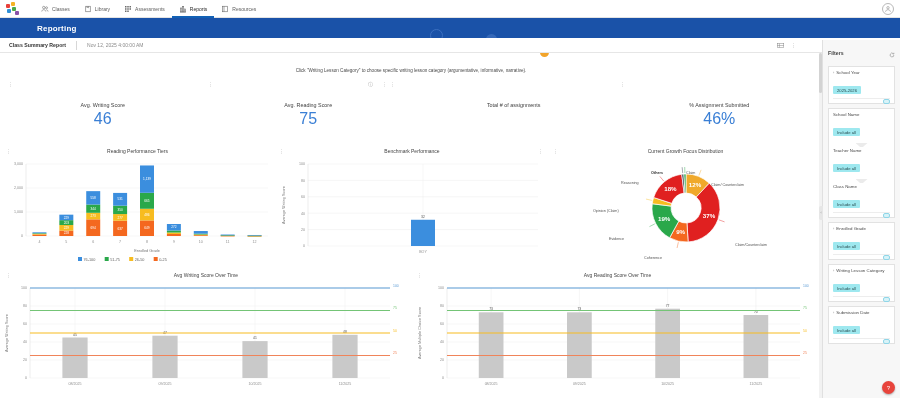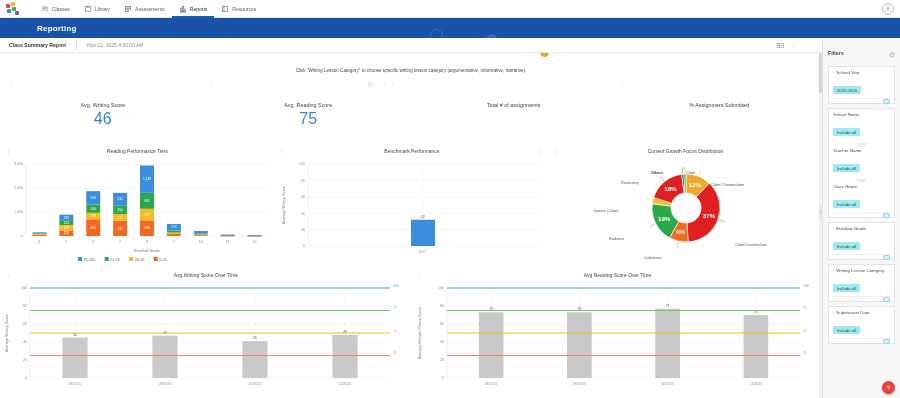--- a/index.html
+++ b/index.html
@@ -277,20 +277,21 @@
       </div>
       <div class="kpi">
         <div class="lbl">Avg. Reading Score</div>
         <div class="val">75</div>
       </div>
       <div class="kpi">
         <div class="lbl">Total # of assignments</div>
       </div>
       <div class="kpi">
         <div class="lbl">% Assignment Submitted</div>
+        <div class="val">46%</div>
       </div>
     </div>
 
     <div class="panel" style="left:0; top:88px; width:275px; height:125px;">
       <span class="tile-ic kebab" style="left:6px; top:1px;">⋮</span>
       <div class="panel-title">Reading Performance Tiers</div>
       <svg class="plot" id="svg-tiers" width="275" height="112" viewBox="0 0 275 112">
           <line x1="26" y1="82" x2="268" y2="82" class="grid-line"></line>
           <text x="23" y="83.4" class="tick-txt" text-anchor="end">0</text>
           <line x1="26" y1="58" x2="268" y2="58" class="grid-line"></line>

